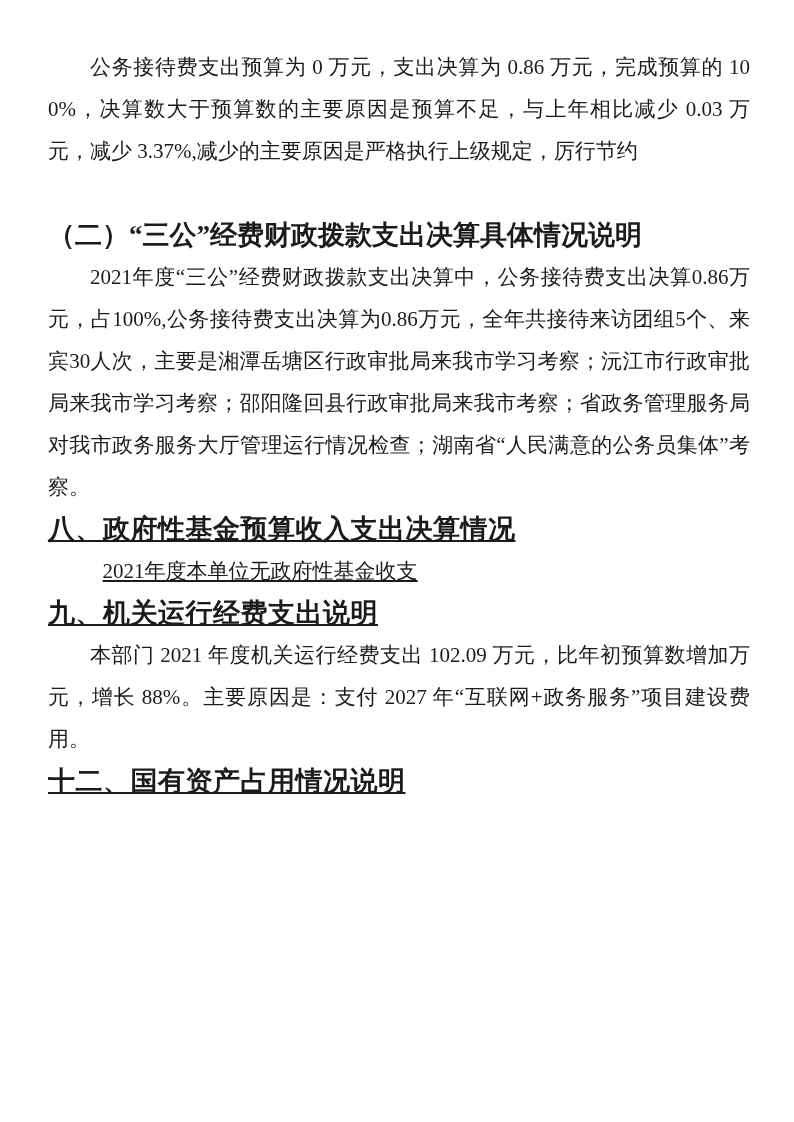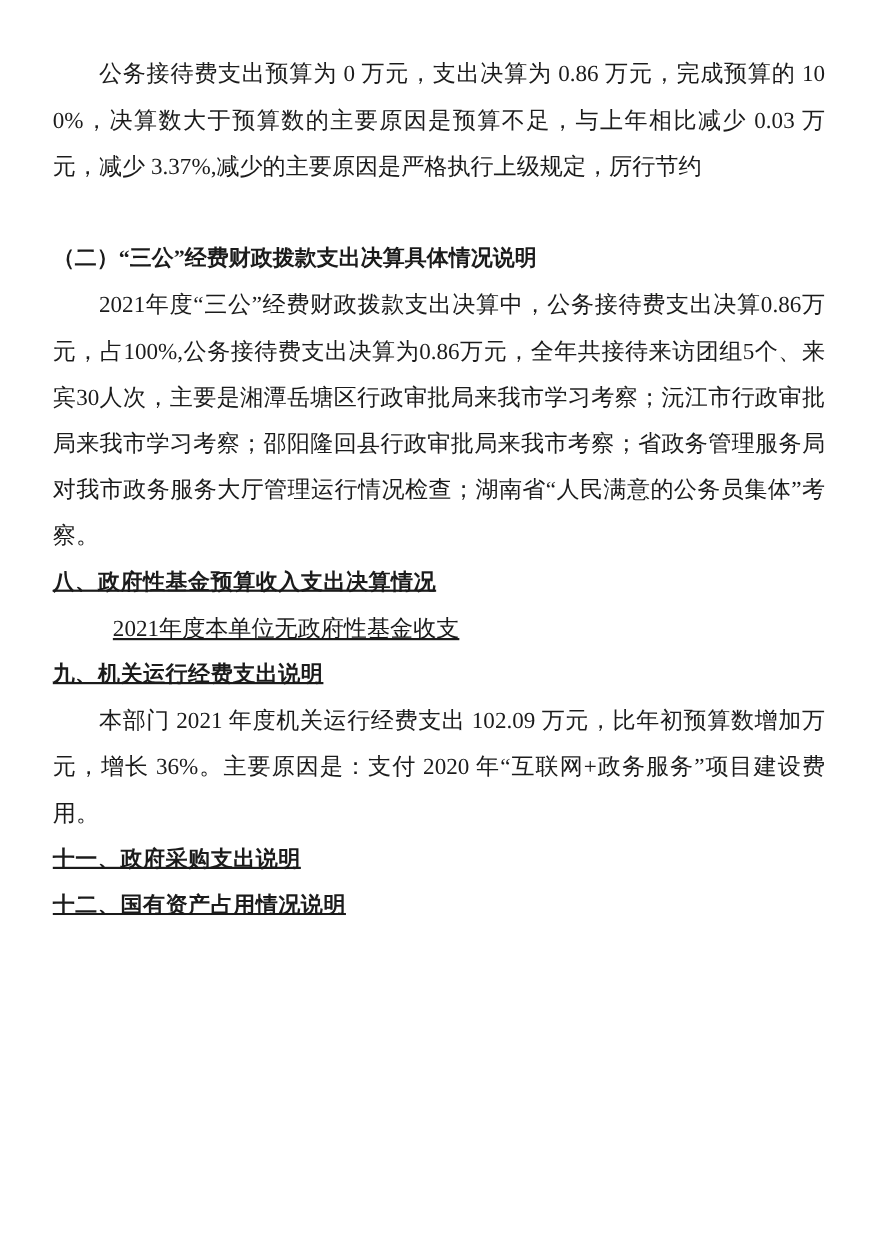--- a/index.html
+++ b/index.html
@@ -26,21 +26,21 @@
     text-justify: inter-ideograph;
     text-indent: 2em;
     word-break: break-all;
   }
   .body-p.indent-26 {
     text-indent: 2.6em;
     text-decoration: underline;
   }
   .doc-heading {
     margin: 0;
-    font-size: 20px;
+    font-size: 27px;
     line-height: 42px;
     font-weight: bold;
     text-align: left;
     text-indent: 0;
   }
   .heading-serif {
     font-family: "Liberation Serif", "DejaVu Serif", serif;
   }
   .heading-sans {
     font-family: "Liberation Sans", "DejaVu Sans", sans-serif;
@@ -61,21 +61,20 @@
   <h2 class="doc-heading heading-serif gap-before">（二）“三公”经费财政拨款支出决算具体情况说明</h2>
 
   <p class="body-p">2021年度“三公”经费财政拨款支出决算中，公务接待费支出决算0.86万元，占100%,公务接待费支出决算为0.86万元，全年共接待来访团组5个、来宾30人次，主要是湘潭岳塘区行政审批局来我市学习考察；沅江市行政审批局来我市学习考察；邵阳隆回县行政审批局来我市考察；省政务管理服务局对我市政务服务大厅管理运行情况检查；湖南省“人民满意的公务员集体”考察。</p>
 
   <h2 class="doc-heading heading-sans">八、政府性基金预算收入支出决算情况</h2>
 
   <p class="body-p indent-26">2021年度本单位无政府性基金收支</p>
 
   <h2 class="doc-heading heading-sans">九、机关运行经费支出说明</h2>
 
-  <p class="body-p">本部门 2021 年度机关运行经费支出 102.09 万元，比年初预算数增加万元，增长 36%。主要原因是：支付 2020 年“互联网+政务服务”项目建设费用。</p>
+  <p class="body-p">本部门 2021 年度机关运行经费支出 102.09 万元，比年初预算数增加万元，增长 88%。主要原因是：支付 2027 年“互联网+政务服务”项目建设费用。</p>
 
 
-  <h2 class="doc-heading heading-sans">十一、政府采购支出说明</h2>
 
 
   <h2 class="doc-heading heading-sans">十二、国有资产占用情况说明</h2>
 
 </div>
 
 </body></html>

